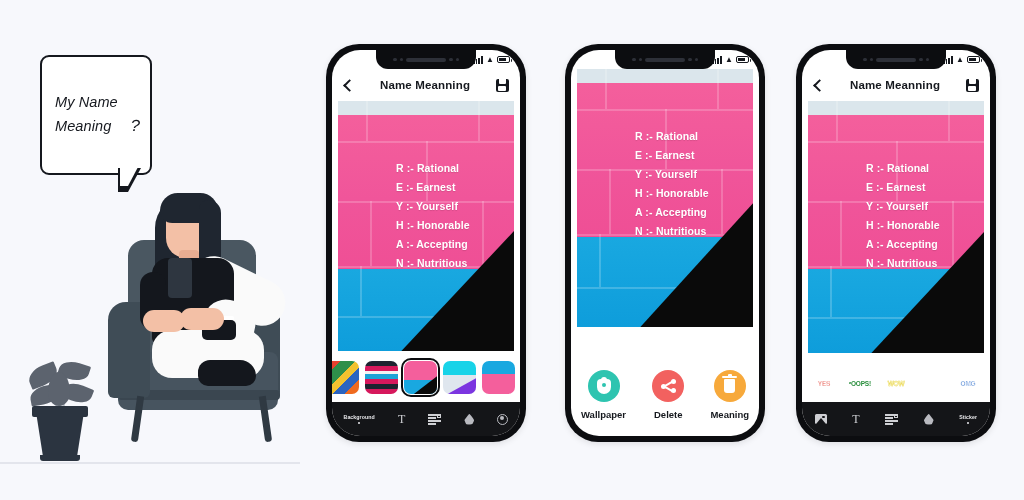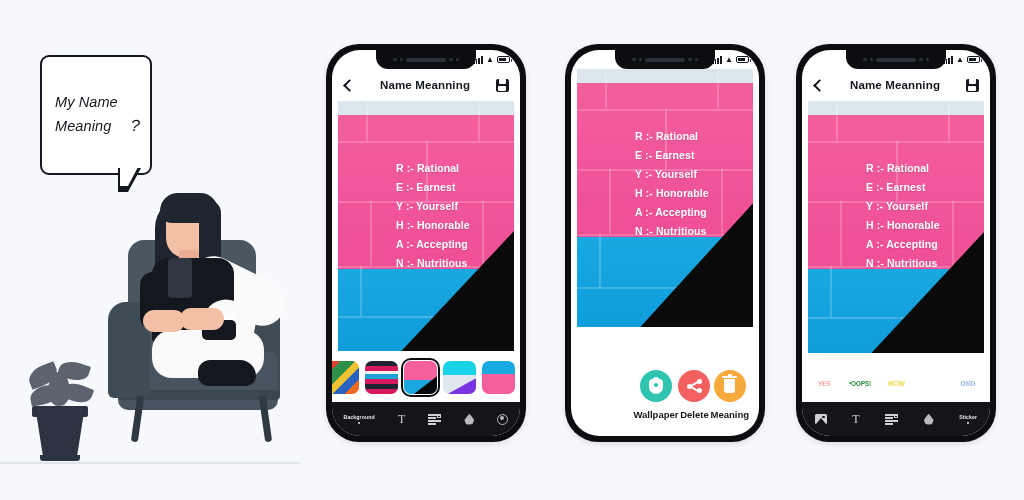--- a/index.html
+++ b/index.html
@@ -200,21 +200,21 @@
   .ic-align em{position:absolute;right:0;top:0;width:4px;height:4px;border:1.2px solid #cfd0d4;}
   .ic-drop { width:10px;height:11px;background:#b9bac0;border-radius:50% 50% 50% 50% / 62% 62% 38% 38%;
              clip-path:polygon(50% 0,100% 58%,82% 100%,18% 100%,0 58%);}
   .ic-circle{ width:11px;height:11px;border-radius:50%;border:1.6px solid #b9bac0;position:relative;}
   .ic-circle:after{content:"";position:absolute;left:1.5px;top:1.5px;width:4px;height:4px;border-radius:50%;background:#b9bac0;}
   .ic-image { width:12px;height:10px;background:#cfd0d4;border-radius:1.5px;position:relative;overflow:hidden;}
   .ic-image:after{content:"";position:absolute;left:1px;bottom:0;width:0;height:0;border-left:5px solid transparent;border-right:5px solid transparent;border-bottom:6px solid #141518;}
   .ic-image:before{content:"";position:absolute;right:2px;top:1.5px;width:2.5px;height:2.5px;border-radius:50%;background:#141518;}
 
   
-  .actions { flex:0 0 auto; display:flex; align-items:center; justify-content:flex-end; padding:20px 10px 16px;}
+  .actions { flex:0 0 auto; display:flex; align-items:center; justify-content:space-between; padding:20px 10px 16px;}
   .action { display:flex;flex-direction:column;align-items:center;gap:7px;}
   .act-circle { width:32px;height:32px;border-radius:50%;display:flex;align-items:center;justify-content:center;}
   .act-label { font-size:9.5px;font-weight:700;color:#15181e;}
   .ic-wall { width:14px;height:15px;background:#fff;border-radius:4px 4px 7px 7px;position:relative;}
   .ic-wall:after{content:"";position:absolute;left:4px;top:-2px;width:6px;height:5px;background:#fff;border-radius:3px 3px 0 0;}
   .ic-wall:before{content:"";position:absolute;left:5px;top:4px;width:4px;height:4px;border-radius:50%;background:#2ec4b0;}
   .ic-share { position:relative;width:15px;height:14px;}
   .ic-share b{position:absolute;width:5px;height:5px;border-radius:50%;background:#fff;}
   .ic-share b:nth-child(1){right:0;top:0;}
   .ic-share b:nth-child(2){left:0;top:4.5px;}

